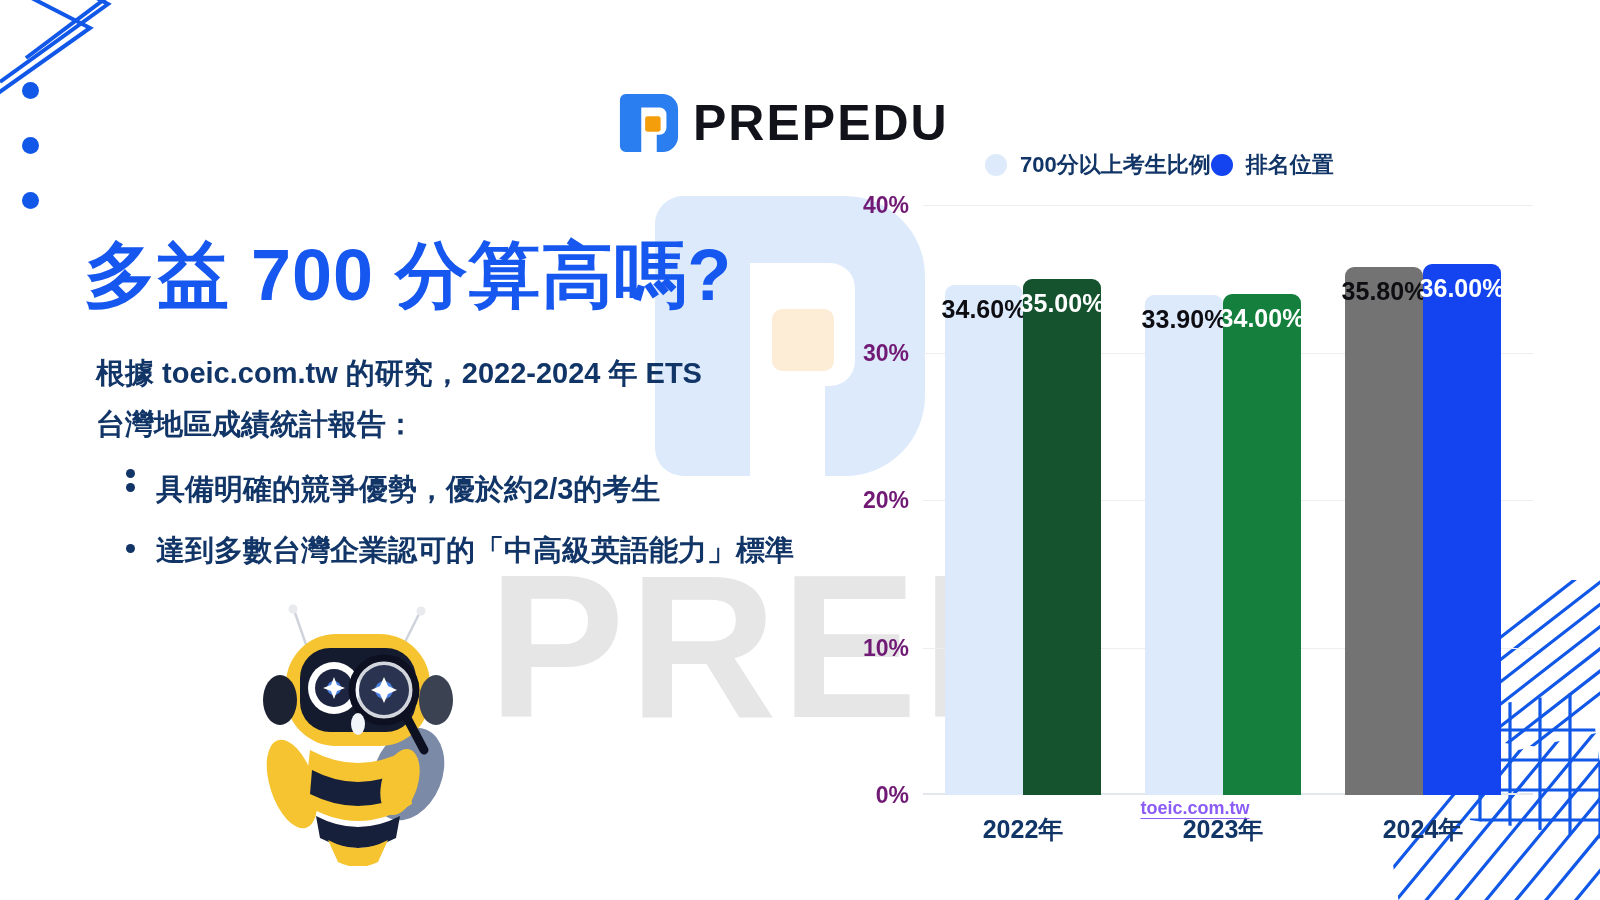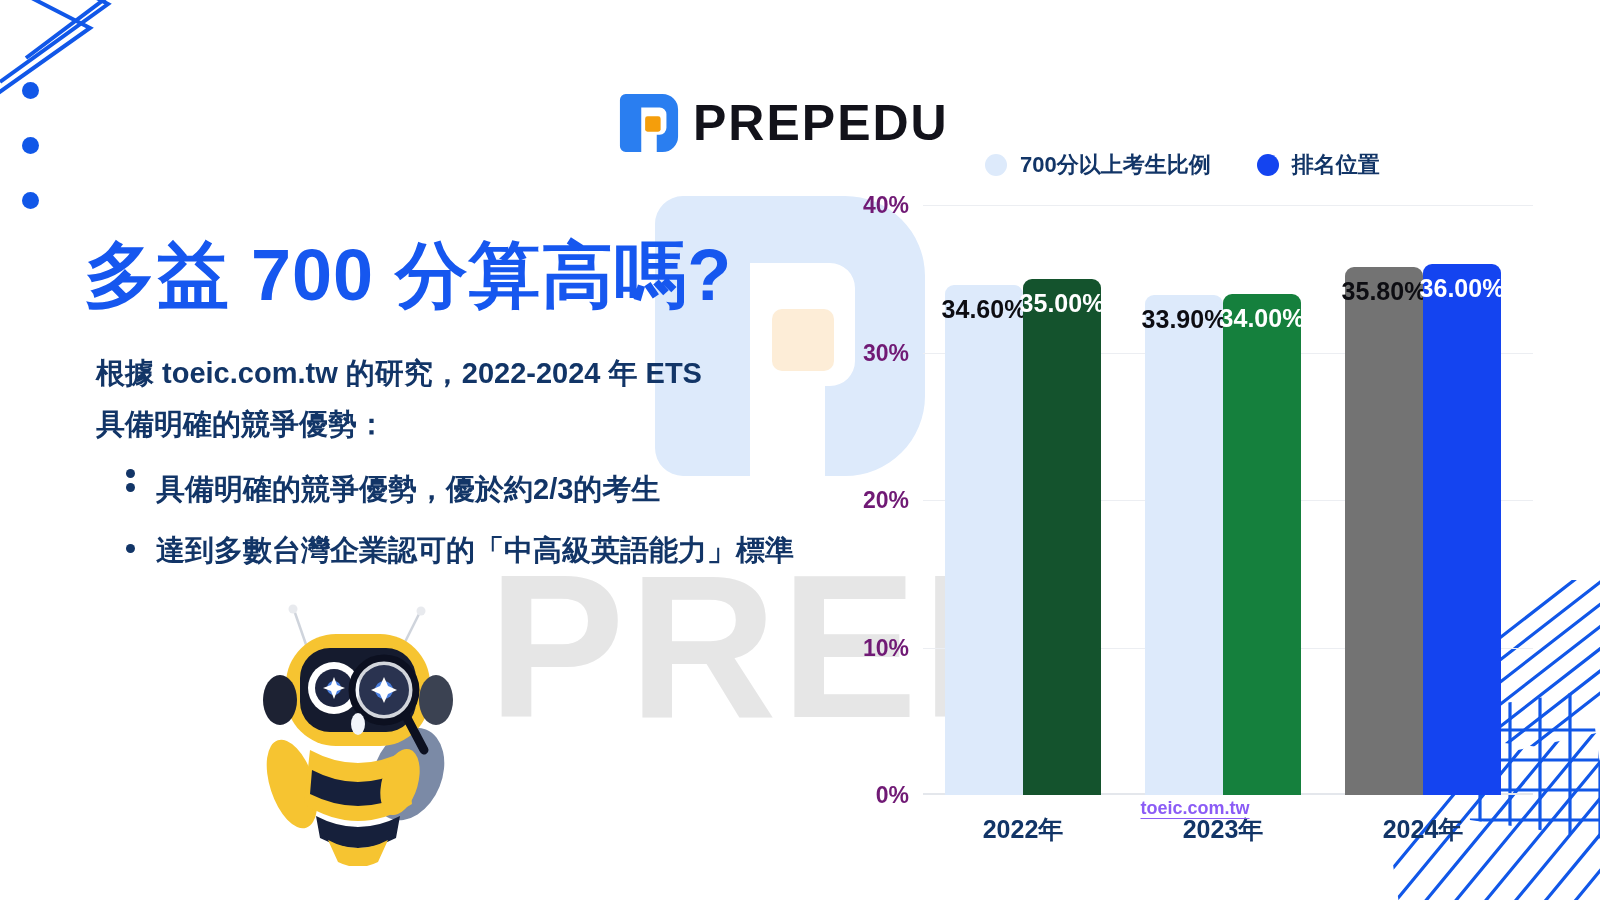--- a/index.html
+++ b/index.html
@@ -53,21 +53,21 @@
   .bullets li .dot {
     position:absolute; left:4px; top:17px;
     width:9px; height:9px; border-radius:50%; background:#123567;
   }
 
   
   .bee { position:absolute; left:248px; top:604px; width:220px; height:262px; }
 
   
   .chart { position:absolute; left:845px; top:150px; width:700px; height:680px; }
-  .legend { position:absolute; left:140px; top:0px; display:flex; gap:46px; align-items:center; }
+  .legend { position:absolute; left:140px; top:0px; display:flex; align-items:center; }
   .legend-item { display:flex; align-items:center; gap:13px; }
   .legend-swatch { width:22px; height:22px; border-radius:50%; }
   .legend-label { font-size:22px; font-weight:bold; color:#123567; white-space:nowrap; }
 
   .plot { position:absolute; left:78px; top:55px; width:600px; height:590px; }
   .gridline { position:absolute; left:0; right:-10px; height:1px; background:#eceef2; }
   .ytick {
     position:absolute; right:calc(100% + 14px);
     font-size:23px; font-weight:bold; color:#701a75;
     transform:translateY(-50%); white-space:nowrap;
@@ -154,21 +154,21 @@
       <path d="M8 2 H46 A16 16 0 0 1 62 18 V46 A16 16 0 0 1 46 62 H40 V44 H43 A7 7 0 0 0 50 37 V23 A7 7 0 0 0 43 16 H24 V62 H8 A6 6 0 0 1 2 56 V8 A6 6 0 0 1 8 2 Z" fill="#2a7ef0"></path>
       <rect x="28" y="25" width="16" height="16" rx="2.5" fill="#f59e0b"></rect>
     </svg>
     <div class="brand-name">PREPEDU</div>
   </div>
 
   <div class="title">多益 700 分算高嗎?</div>
 
   <div class="lede">
     <div>根據 toeic.com.tw 的研究，2022-2024 年 ETS</div>
-    <div>具備明確的競爭優勢：</div>
+    <div>台灣地區成績統計報告：</div>
   </div>
 
   <ul class="bullets">
     <li>
       <span class="dot"></span>
     </li>
     <li>
       <span class="dot"></span>
       <span>具備明確的競爭優勢，優於約2/3的考生</span>
     </li>

